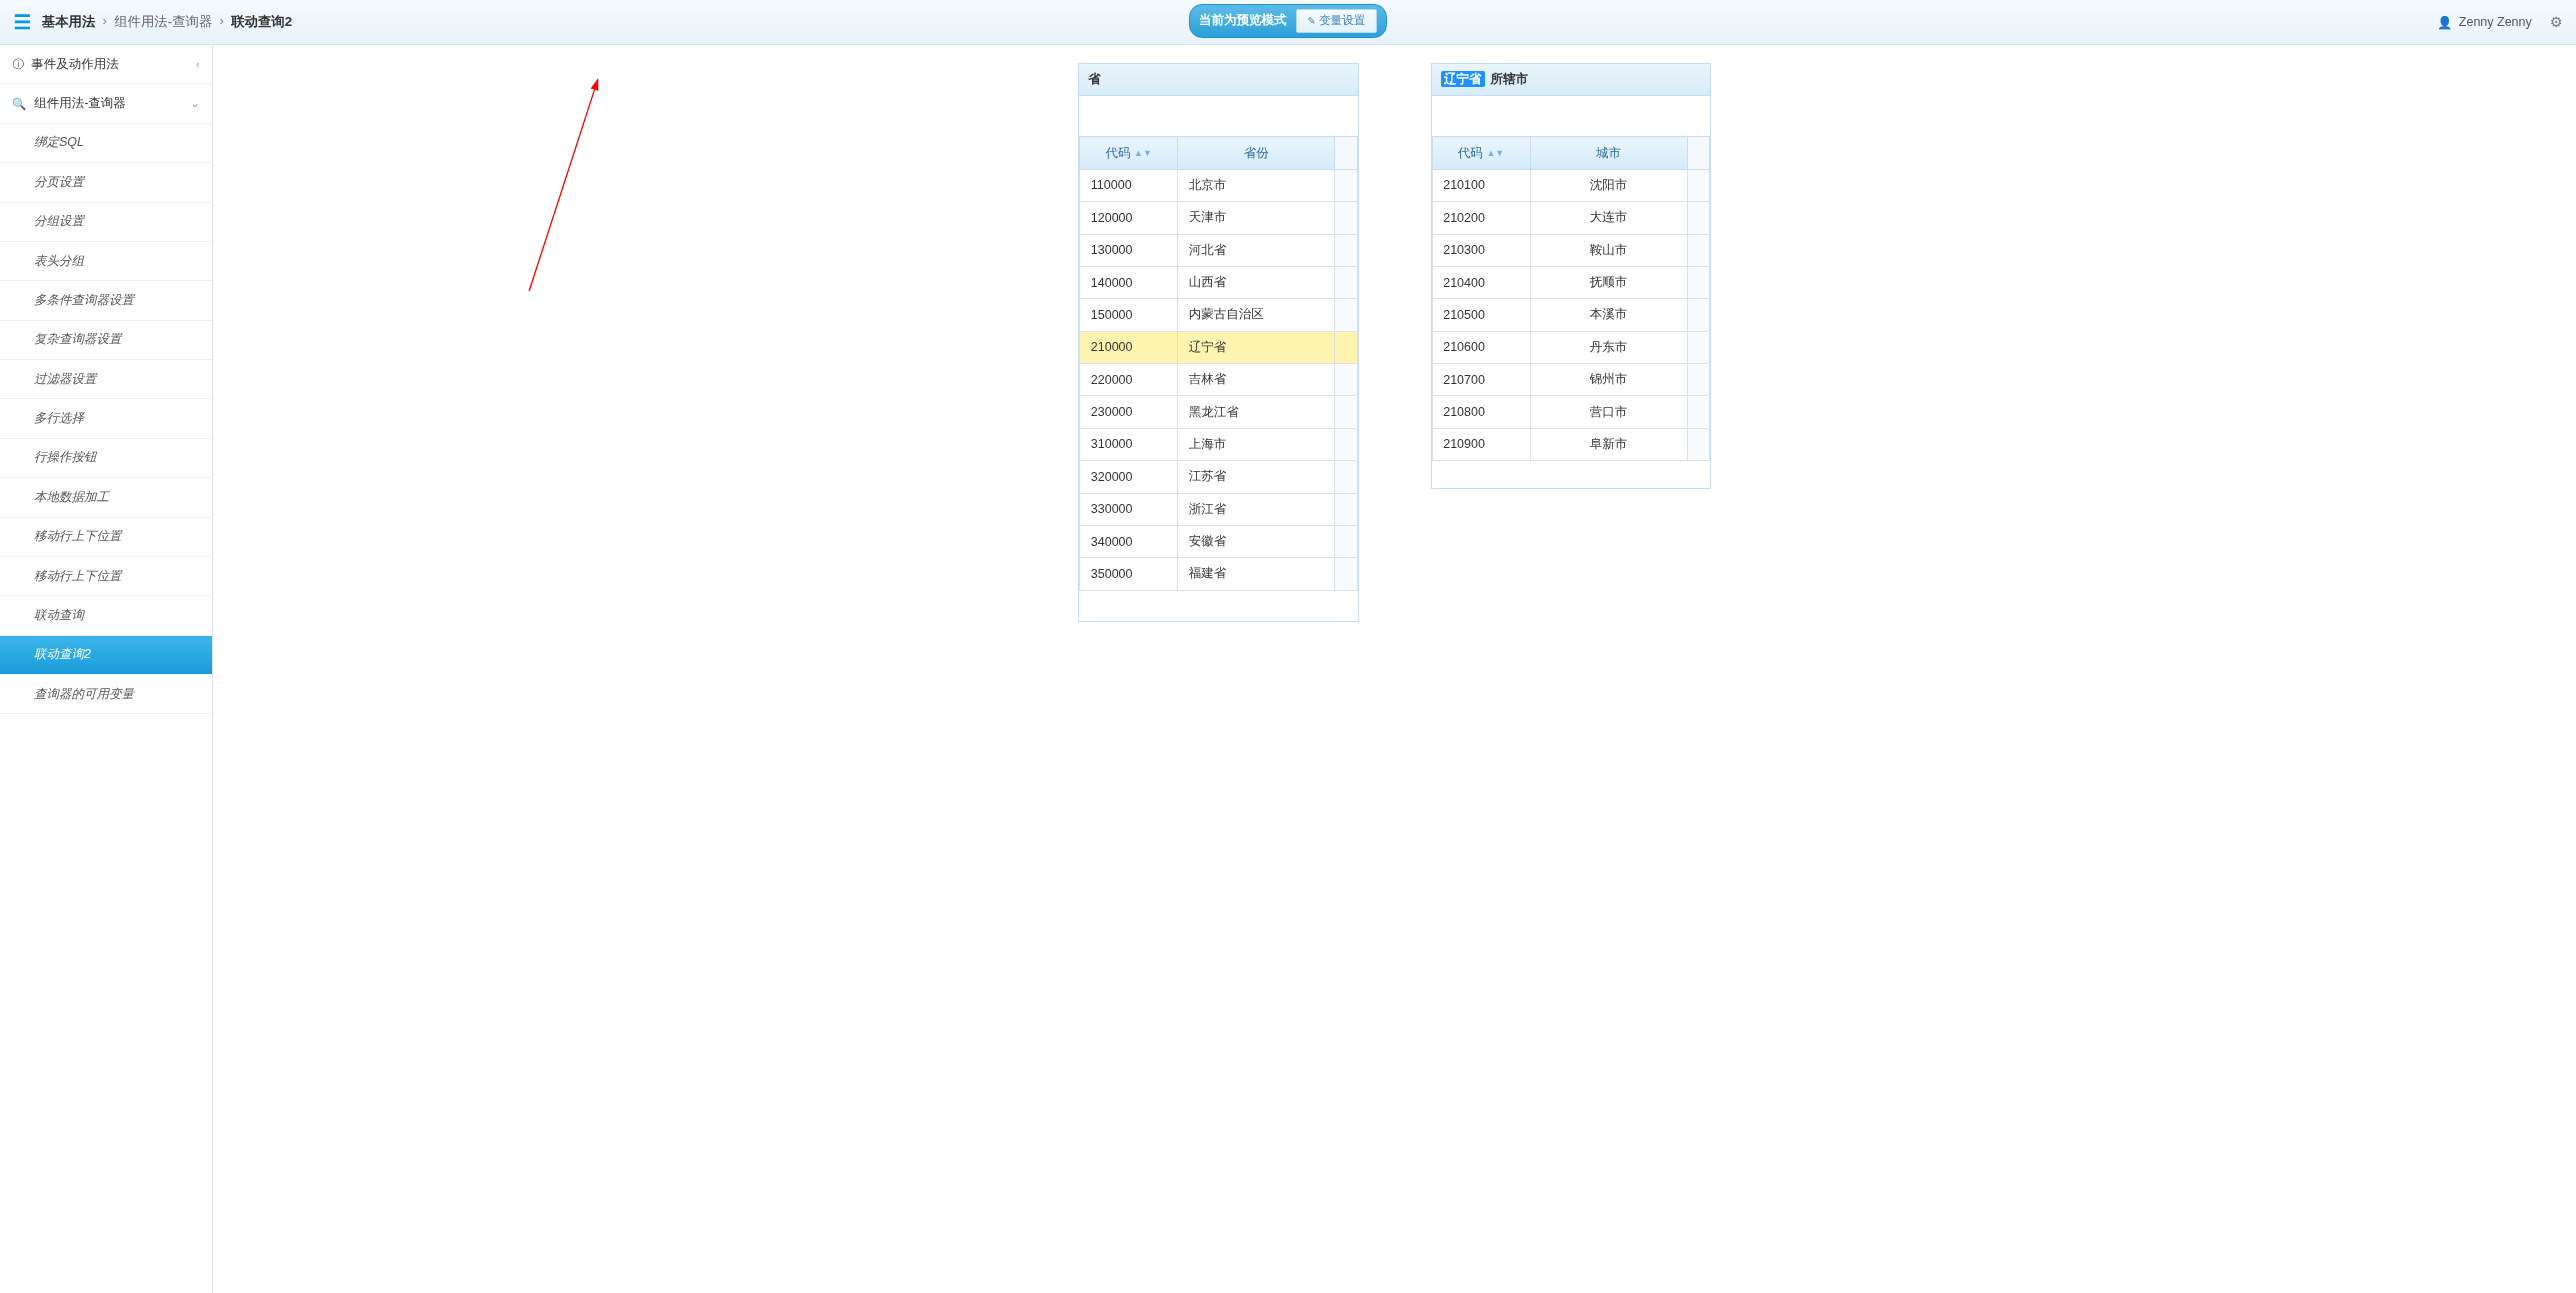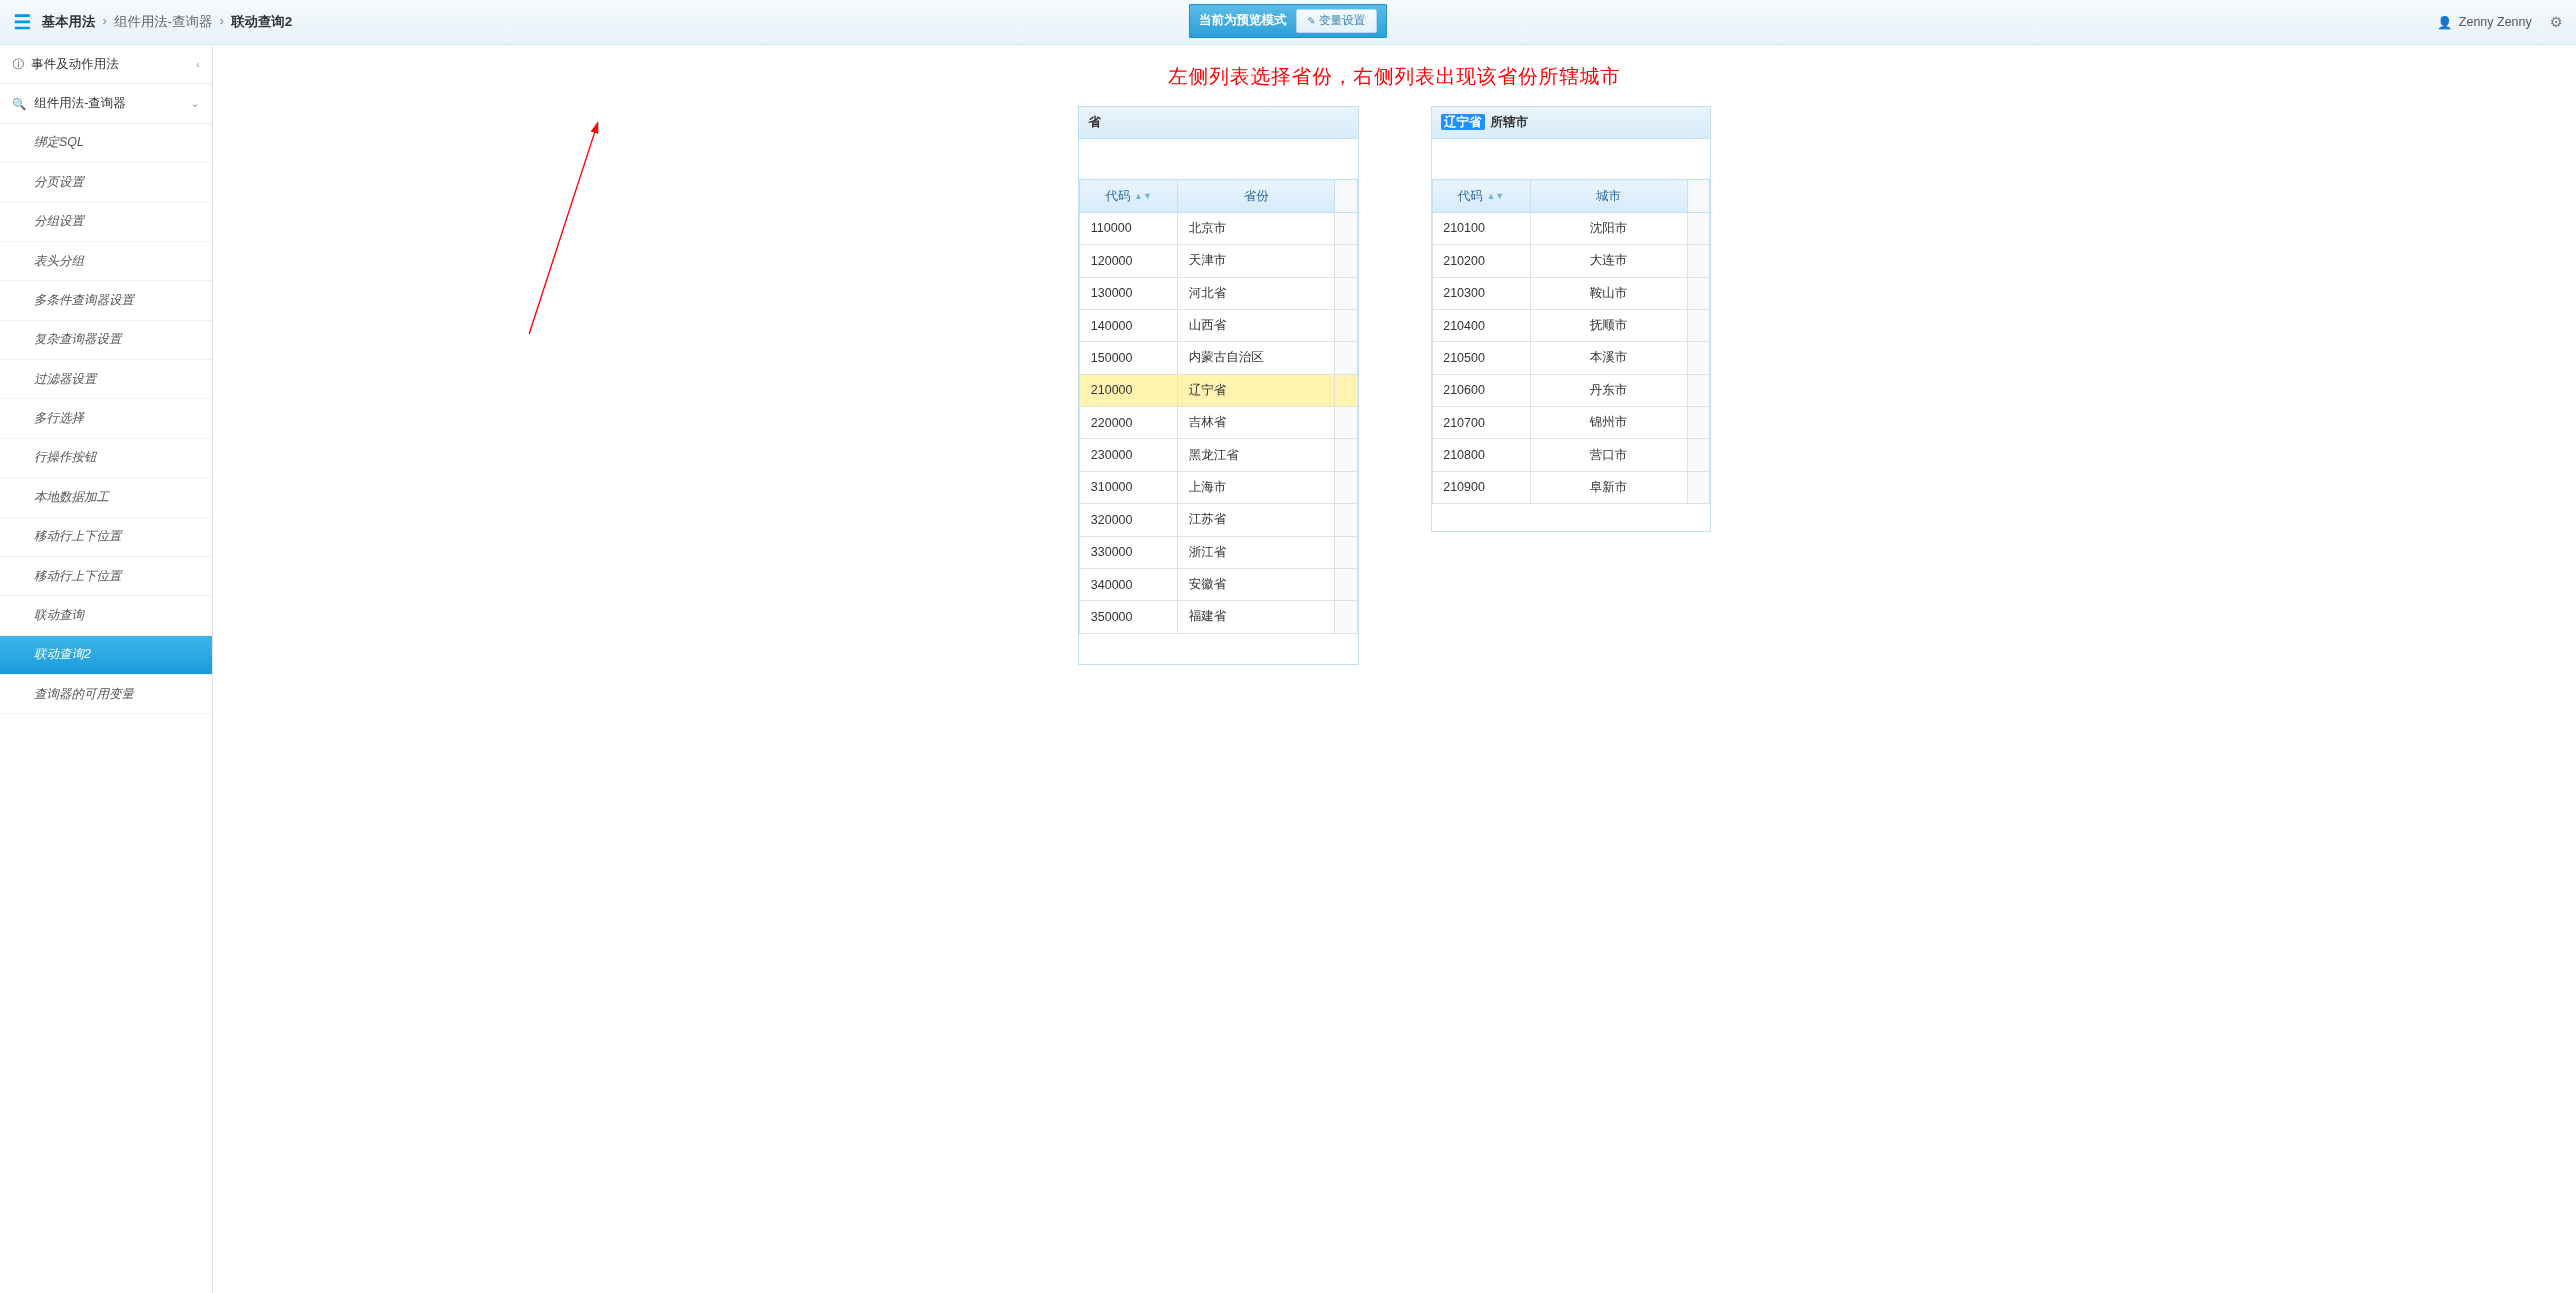--- a/index.html
+++ b/index.html
@@ -6,21 +6,21 @@
 body { font-family: "Microsoft YaHei", Arial, sans-serif; font-size: 12.5px; color: #333; background: #fff; }
 
 
 .header { height: 45px; background: linear-gradient(to bottom, #f5fafd, #e8f2f9); border-bottom: 0.9px solid #d0e3f0; display: flex; align-items: center; padding: 0 13.4px; position: relative; }
 .menu-icon { color: #0099e5; font-size: 19.7px; font-weight: bold; margin-right: 10.7px; cursor: pointer; }
 .breadcrumb { display: flex; align-items: flex-start; font-size: 13.4px; }
 .breadcrumb .sep { margin: 0 7.2px; color: #888; }
 .breadcrumb .bold { font-weight: bold; color: #333; }
 .breadcrumb .light { color: #666; }
 
-.top-center { position: absolute; left: 50%; transform: translateX(-50%); top: 3.6px; display: flex; align-items: center; background: linear-gradient(to bottom, #5cbce8, #2b9fd8); border: 0.9px solid #1e8fc9; border-radius: 1px; height: 34px; padding: 0 9px; }
+.top-center { position: absolute; left: 50%; transform: translateX(-50%); top: 3.6px; display: flex; align-items: center; background: linear-gradient(to bottom, #5cbce8, #2b9fd8); border: 0.9px solid #1e8fc9; border-radius: 13px; height: 34px; padding: 0 9px; }
 .preview-label { color: #fff; font-weight: bold; font-size: 12.5px; margin-right: 9px; }
 .var-btn { background: linear-gradient(to bottom, #f5fafd, #e3f1fa); border: 0.9px solid #b5d9f0; border-radius: 1.8px; padding: 3.6px 10.7px; color: #3a7fa8; font-size: 11.6px; cursor: pointer; display: flex; align-items: center; }
 .var-btn .pencil { margin-right: 3.6px; font-size: 9.8px; }
 
 .header-right { margin-left: auto; display: flex; align-items: center; gap: 18px; }
 .user { color: #555; display: flex; align-items: center; gap: 5.4px; cursor: pointer; }
 .gear { color: #777; cursor: pointer; font-size: 14.3px; }
 
 
 .layout { display: flex; height: calc(100vh - 45px); }
@@ -117,21 +117,20 @@
         <div class="side-item">本地数据加工</div>
         <div class="side-item">移动行上下位置</div>
         <div class="side-item">移动行上下位置</div>
         <div class="side-item">联动查询</div>
         <div class="side-item active">联动查询2</div>
         <div class="side-item">查询器的可用变量</div>
       </div>
   </div>
 
   <div class="main">
-    <div class="annotation">左侧列表选择省份，右侧列表出现该省份所辖城市</div>
 
     <div class="tables">
 
       <div class="table-box left-table">
         <div class="table-title">省</div>
         <table>
           <thead>
             <tr>
               <th class="col-code"><span>代码</span><span class="sort">▲▼</span></th>
               <th class="col-name"><span>省份</span></th>

